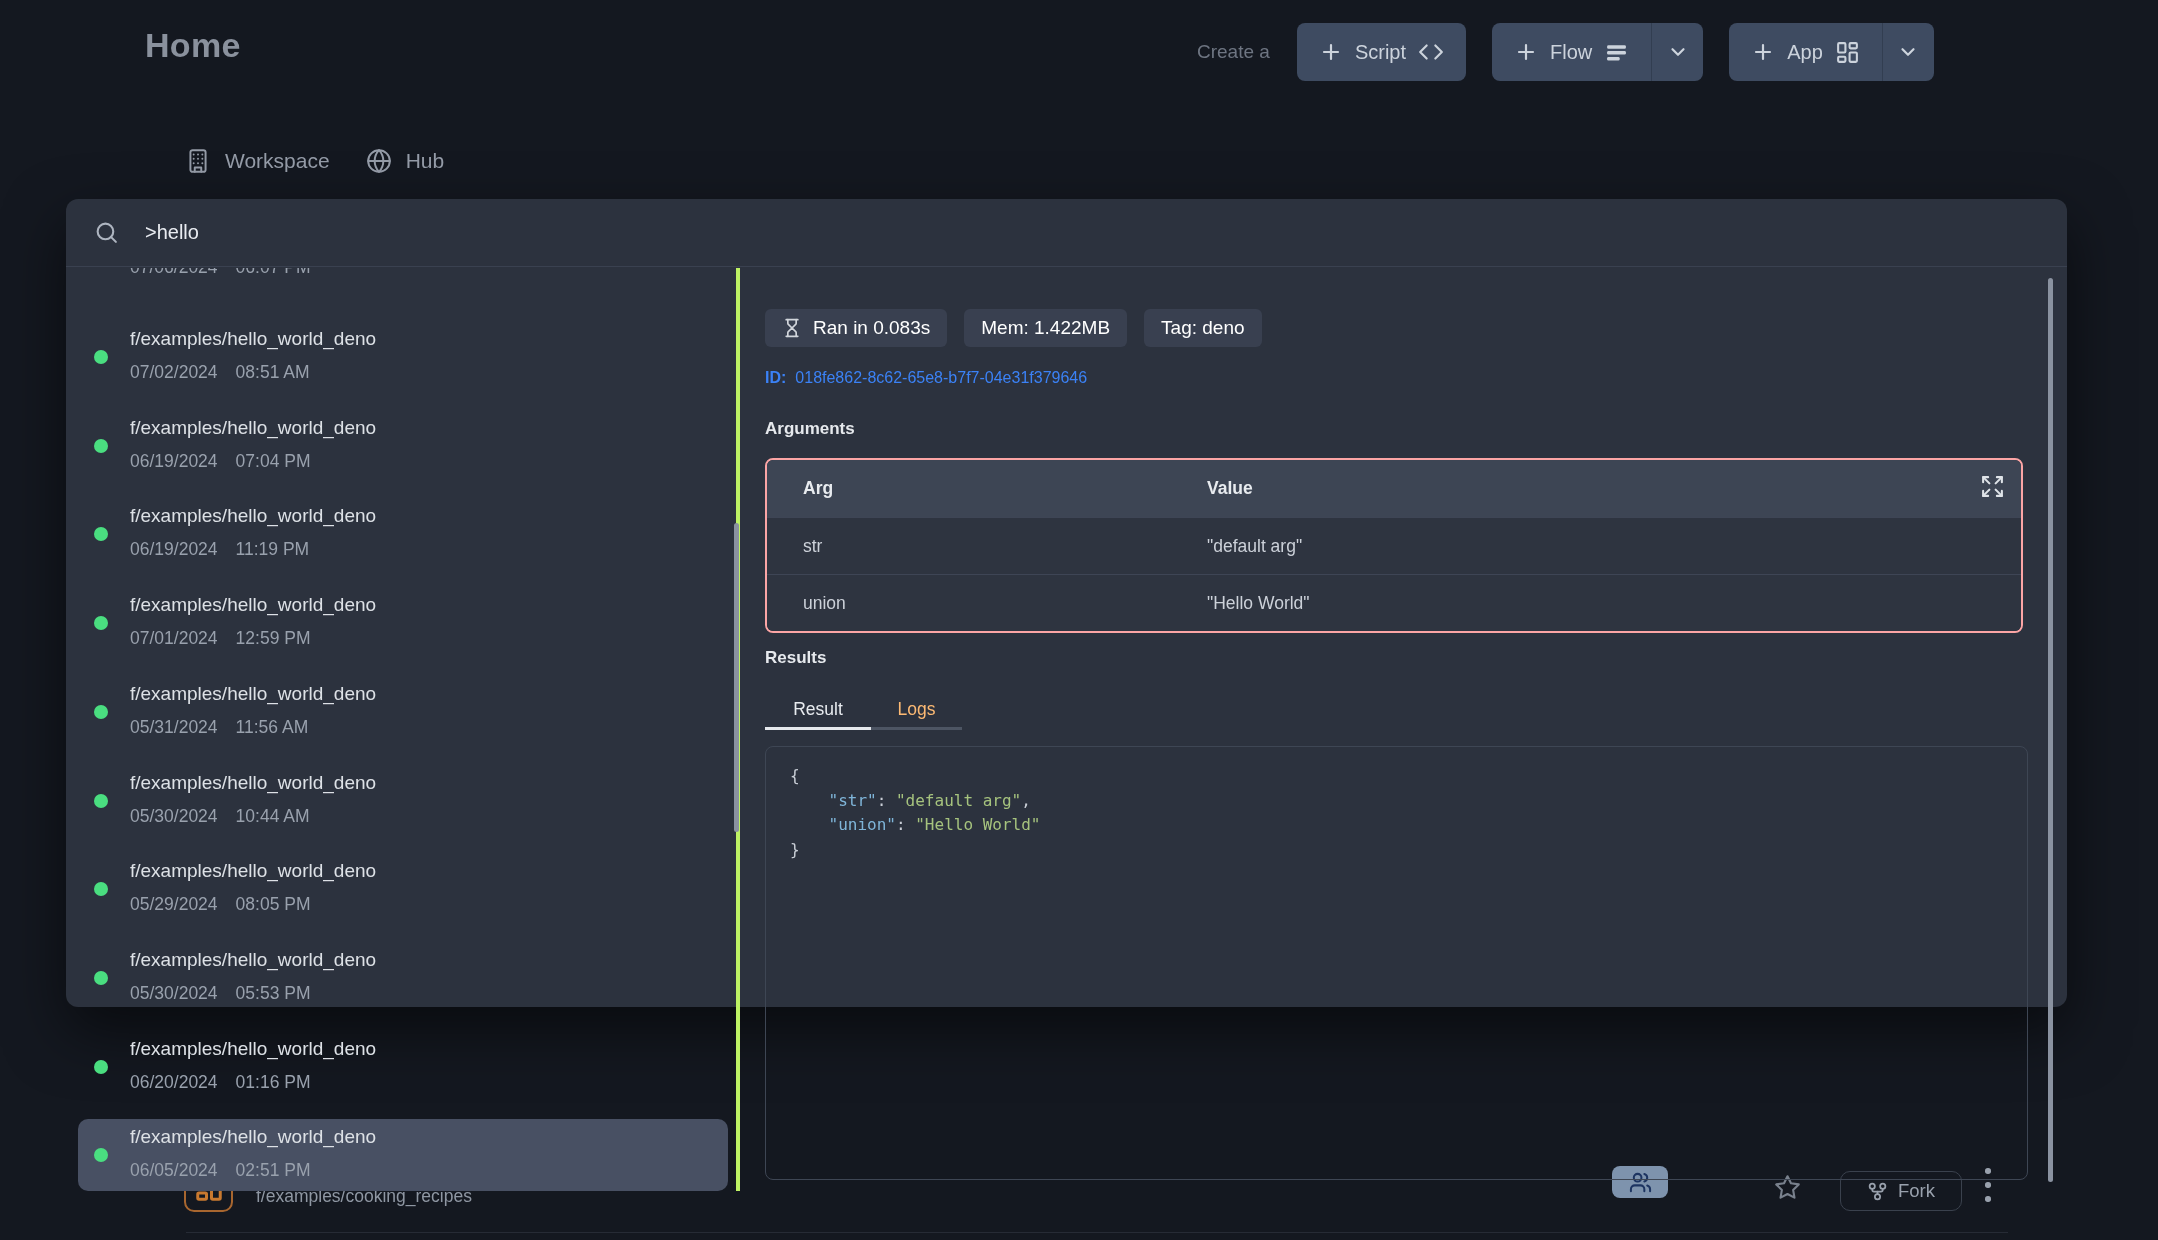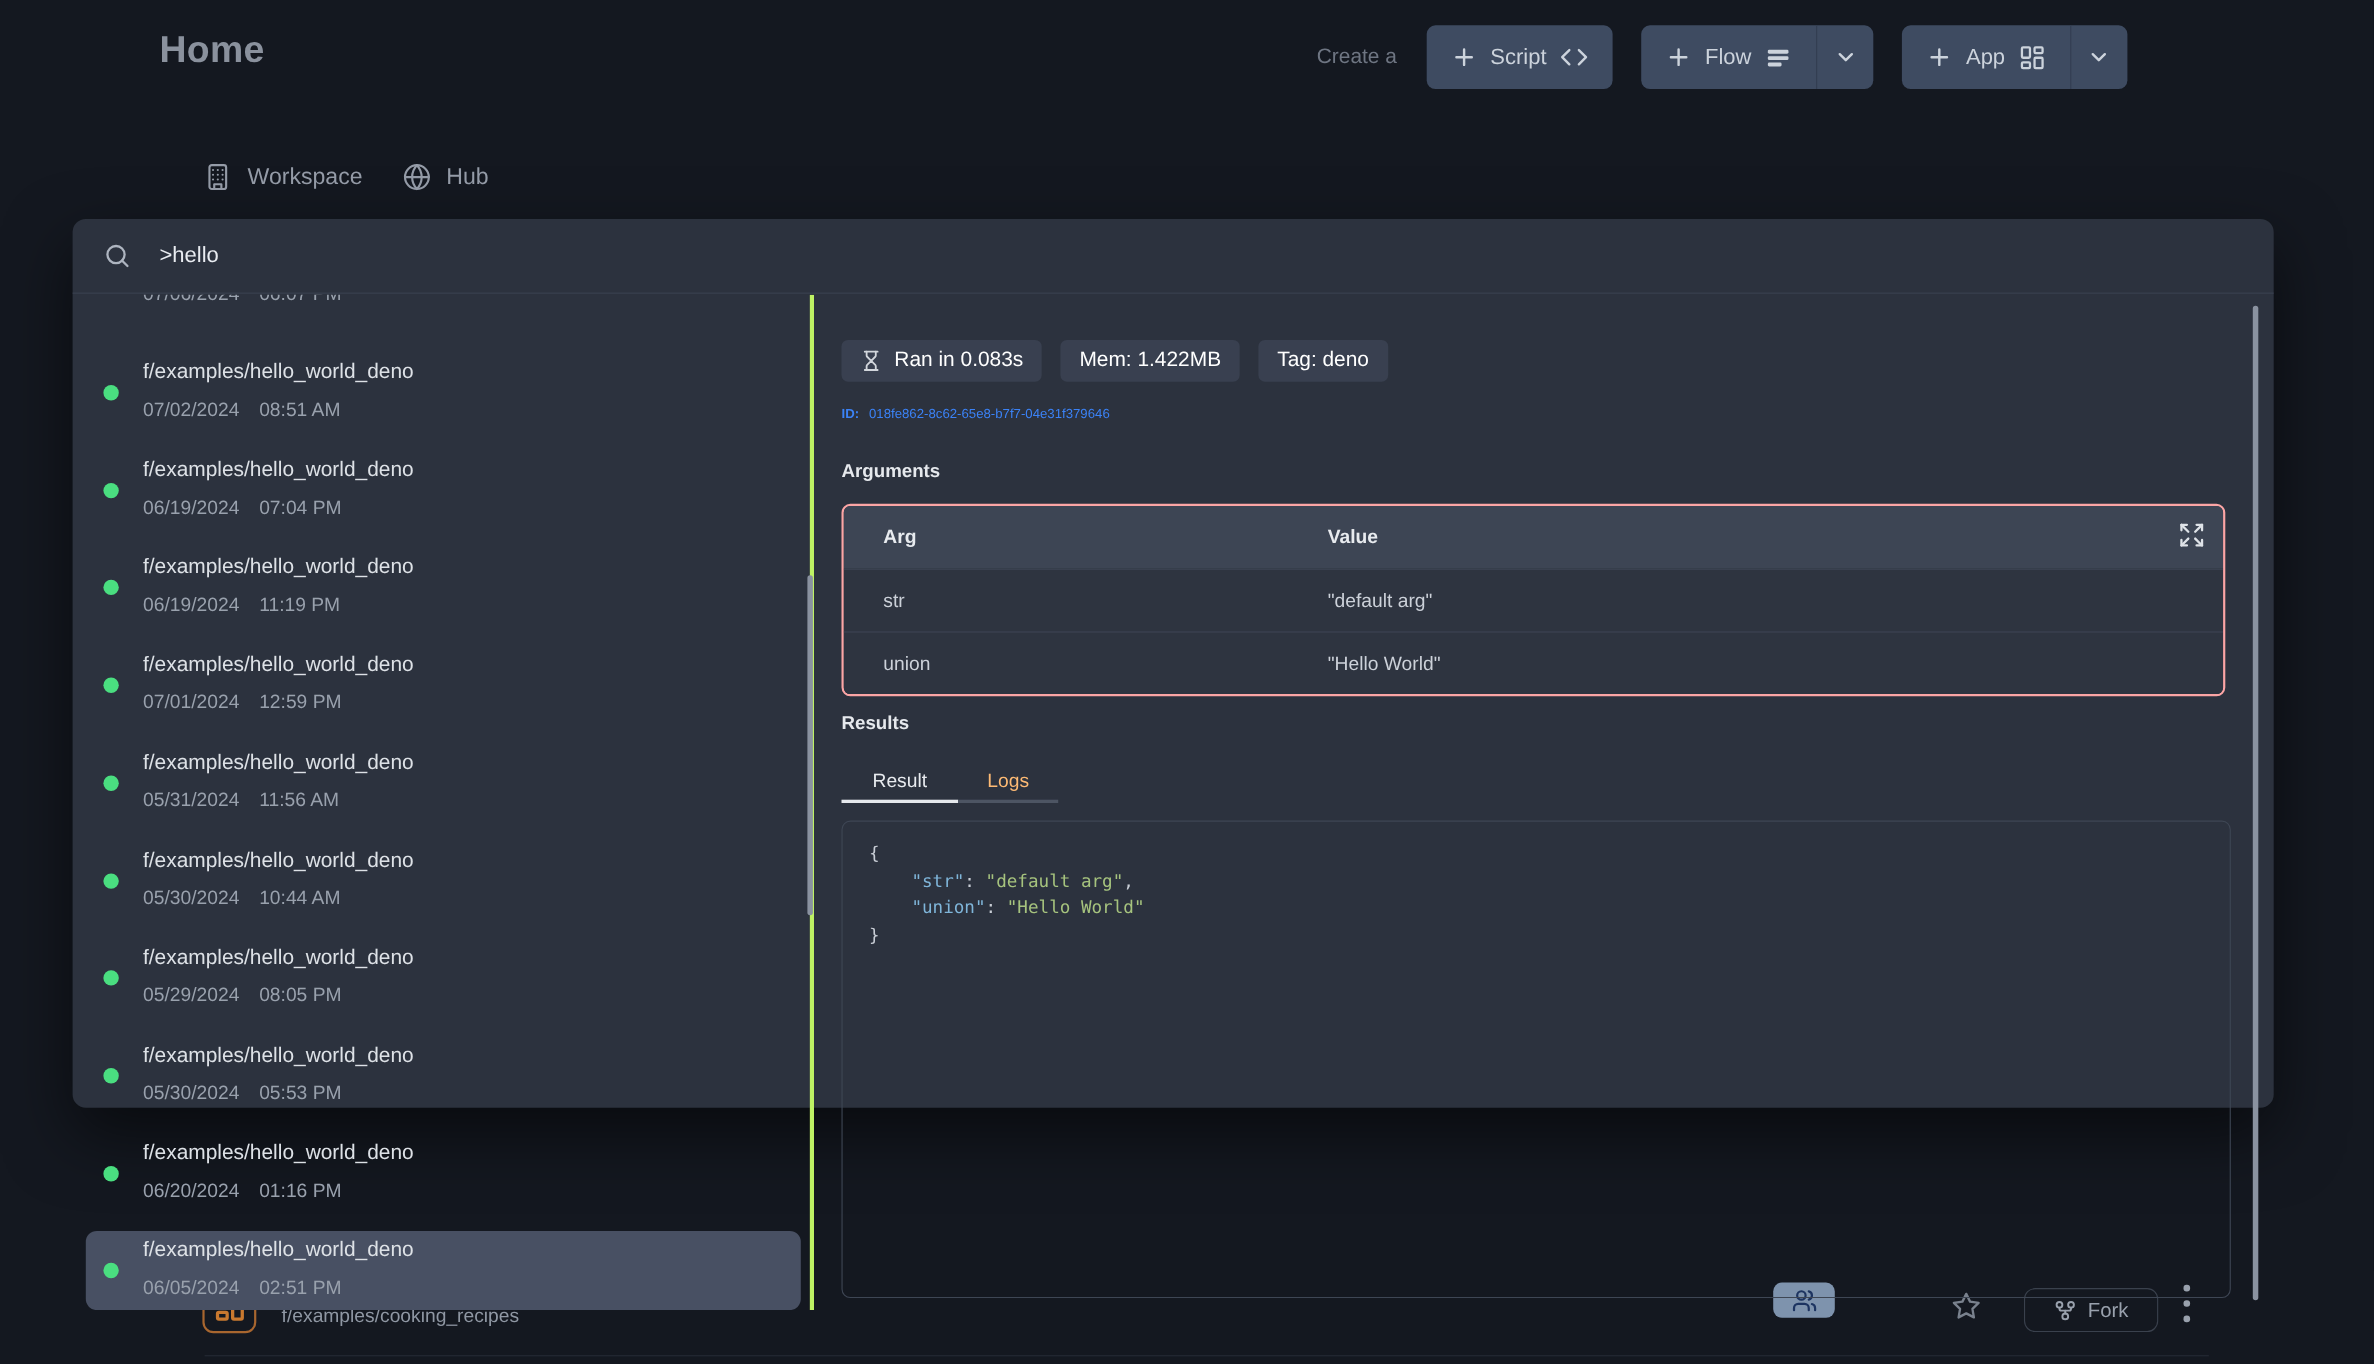--- a/index.html
+++ b/index.html
@@ -53,21 +53,21 @@
   .run-title { position:absolute; left:52px; top:6px; font-size:19px; line-height:24px; color:#dde1e6; }
   .run-date { position:absolute; left:52px; top:41px; font-size:17.5px; color:#99a1ad; }
   .run-time { margin-left:18px; }
   .list-scrollbar { position:absolute; left:668px; top:324px; width:5px; height:309px; border-radius:3px; background:#8a92a0; }
   .detail-scrollbar { position:absolute; left:1982px; top:79px; width:5px; height:904px; border-radius:3px; background:#8a92a0; }
 
   
   .badges-row { position:absolute; left:699px; top:110px; display:flex; gap:17px; }
   .badge { height:38px; background:#394050; border-radius:6px; display:flex; align-items:center; gap:11px;
     padding:0 17px; font-size:19px; color:#ffffff; }
-  .id-row { position:absolute; left:699px; top:170px; font-size:12px; color:#3b82f6; }
+  .id-row { position:absolute; left:699px; top:170px; font-size:16px; color:#3b82f6; }
   .id-row b { font-weight:700; margin-right:9px; }
   .section-label { position:absolute; left:699px; font-size:17px; font-weight:600; color:#e6e9ed; }
   .args-label { top:220px; }
   .results-label { top:449px; }
 
   .args-table { position:absolute; left:699px; top:259px; width:1258px; border:2px solid #fca5a5; border-radius:8px; overflow:hidden; }
   .tr { position:relative; height:57px; display:flex; align-items:center; }
   .tr.head { background:#3d4554; font-weight:600; color:#e8ebef; font-size:17.5px; }
   .tr.row { background:#2e3440; border-top:1px solid #3e4555; color:#ccd1d9; font-size:17.5px; }
   .td-arg { padding-left:36px; width:440px; }

